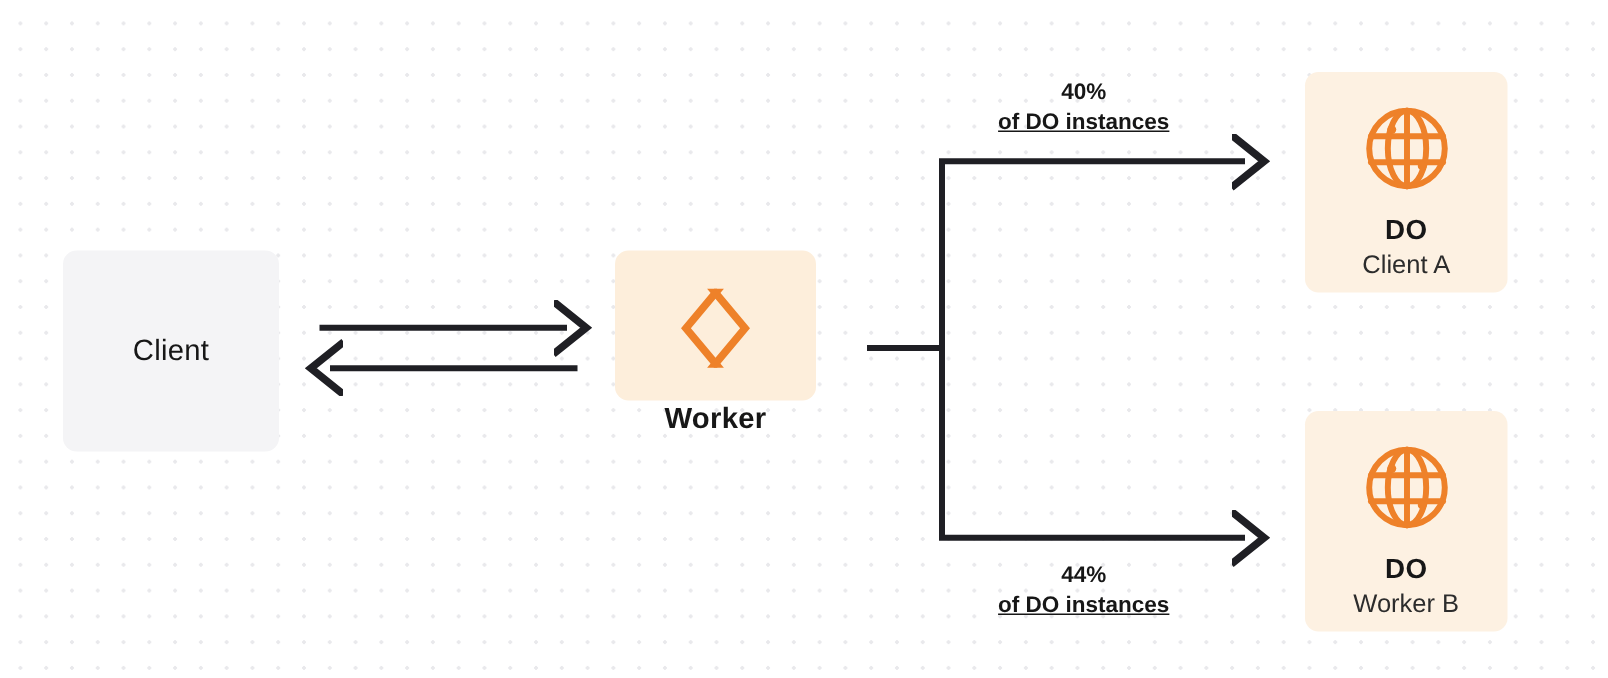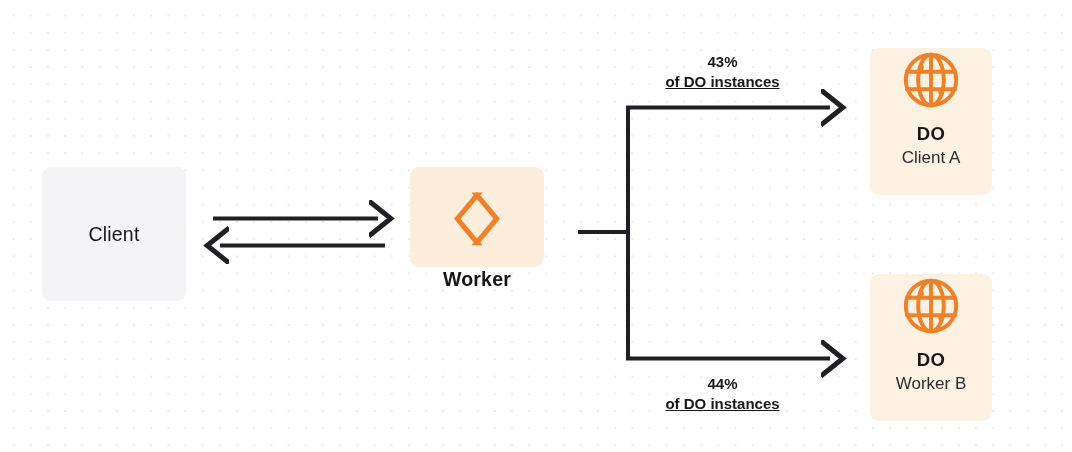--- a/index.html
+++ b/index.html
@@ -63,25 +63,25 @@
   .worker-label {
     font-size: 19.5px;
     font-weight: bold;
     color: #171717;
     margin-top: 14px;
     letter-spacing: 0.2px;
   }
 
   
   .do-node {
-    width: 122px;
+    width: 135px;
     height: 147px;
     background: #fdf1e2;
     justify-content: flex-start;
-    padding-top: 1px;
+    padding-top: 20px;
   }
   #do-a-node { left: 870px; top: 48px; }
   #do-b-node { left: 870px; top: 274px; }
 
   .do-title {
     font-size: 18.5px;
     font-weight: bold;
     color: #171717;
     margin-top: 12px;
     letter-spacing: 0.3px;
@@ -206,21 +206,21 @@
         </g>
         <circle cx="21.5" cy="19" r="3.1" fill="#ee8129"></circle>
         <circle cx="42.5" cy="44" r="3.1" fill="#ee8129"></circle>
       </svg>
     </span>
     <span class="do-title">DO</span>
     <span class="do-subtitle">Worker B</span>
   </div>
 
   <div id="label-top" class="edge-label">
-    <span class="pct">43%</span>
+    <span class="pct">40%</span>
     <span class="sub">of DO instances</span>
   </div>
 
   <div id="label-bottom" class="edge-label">
     <span class="pct">44%</span>
     <span class="sub">of DO instances</span>
   </div>
 
 </div>
 

